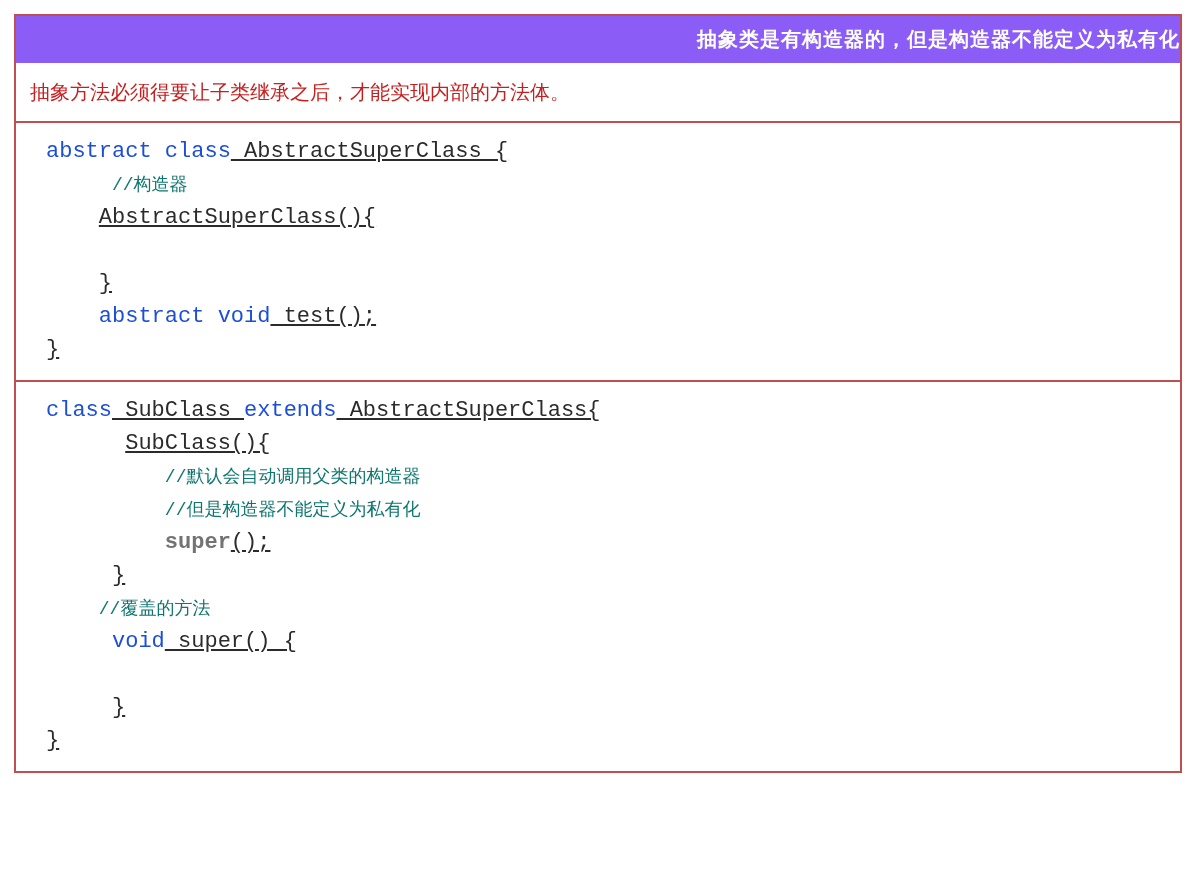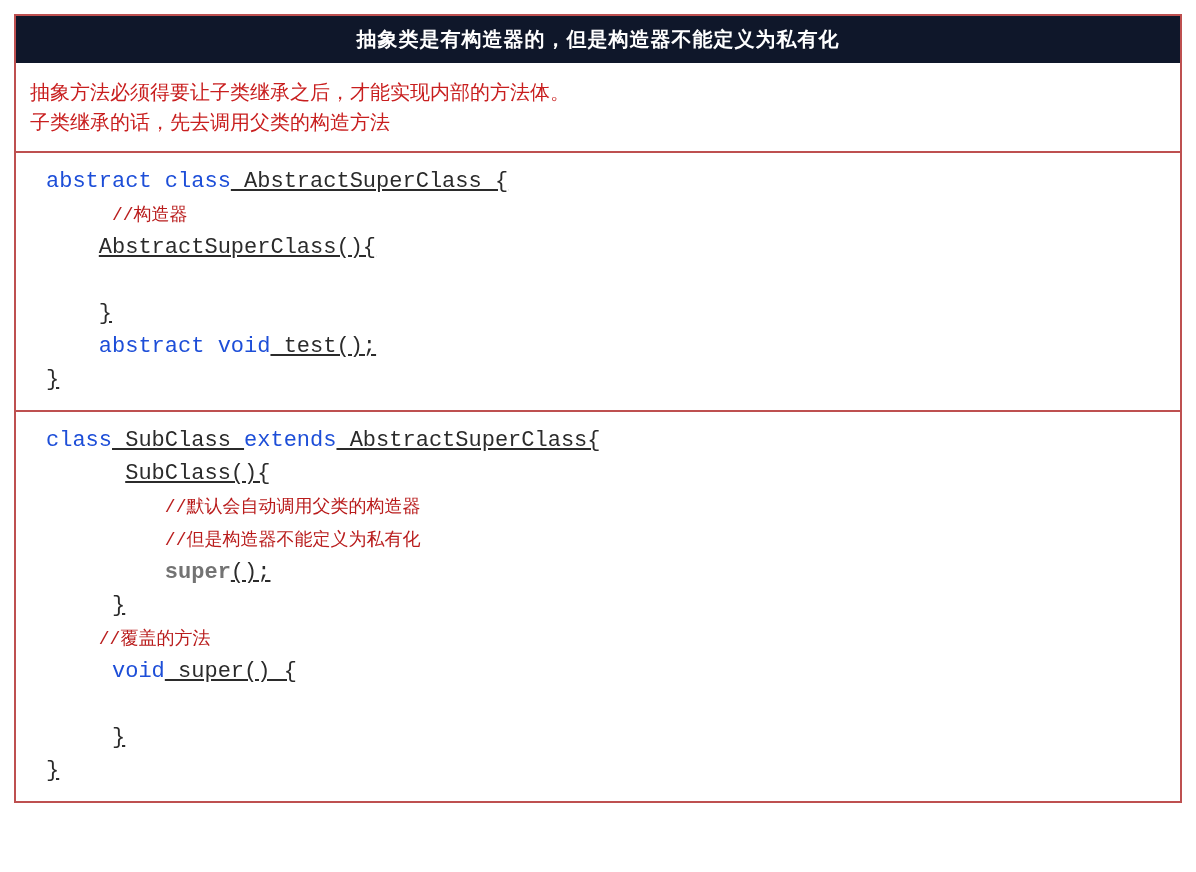--- a/index.html
+++ b/index.html
@@ -10,23 +10,23 @@
     body {
       font-family: "Microsoft YaHei", "SimSun", sans-serif;
       background: #ffffff;
       padding: 14px;
     }
     .container {
       border: 2px solid #be5050;
       width: 100%;
     }
     .header {
-      background: #0f172a;
+      background: #8b5cf6;
       color: #ffffff;
-      text-align: center;
+      text-align: right;
       padding: 10px 0;
       font-size: 20px;
       font-weight: bold;
       letter-spacing: 1px;
     }
     .description {
       padding: 14px 14px;
       border-bottom: 2px solid #be5050;
       color: #c81e1e;
       font-size: 20px;
@@ -41,21 +41,21 @@
       white-space: pre;
     }
     .code-section.first {
       border-bottom: 2px solid #be5050;
     }
     .keyword {
       color: #1d4ed8;
       font-weight: normal;
     }
     .comment {
-      color: #b91c1c;
+      color: #0f766e;
       font-size: 18px;
     }
     .plain {
       color: #2b2b2b;
       text-decoration: underline;
     }
     .super-call {
       color: #737373;
       font-weight: bold;
     }
@@ -63,21 +63,20 @@
 </head>
 <body>
 
 <div class="container">
   <div class="header">
     <span>抽象类是有构造器的，但是构造器不能定义为私有化</span>
   </div>
 
   <div class="description">
     <div>抽象方法必须得要让子类继承之后，才能实现内部的方法体。</div>
-    <div>子类继承的话，先去调用父类的构造方法</div>
   </div>
 
   <div class="code-section first"><span class="keyword">abstract</span> <span class="keyword">class</span><span class="plain"> AbstractSuperClass {</span>
      <span class="comment">//构造器</span>
     <span class="plain">AbstractSuperClass(){</span>
 
     <span class="plain">}</span>
     <span class="keyword">abstract</span> <span class="keyword">void</span><span class="plain"> test();</span>
 <span class="plain">}</span></div>
 

